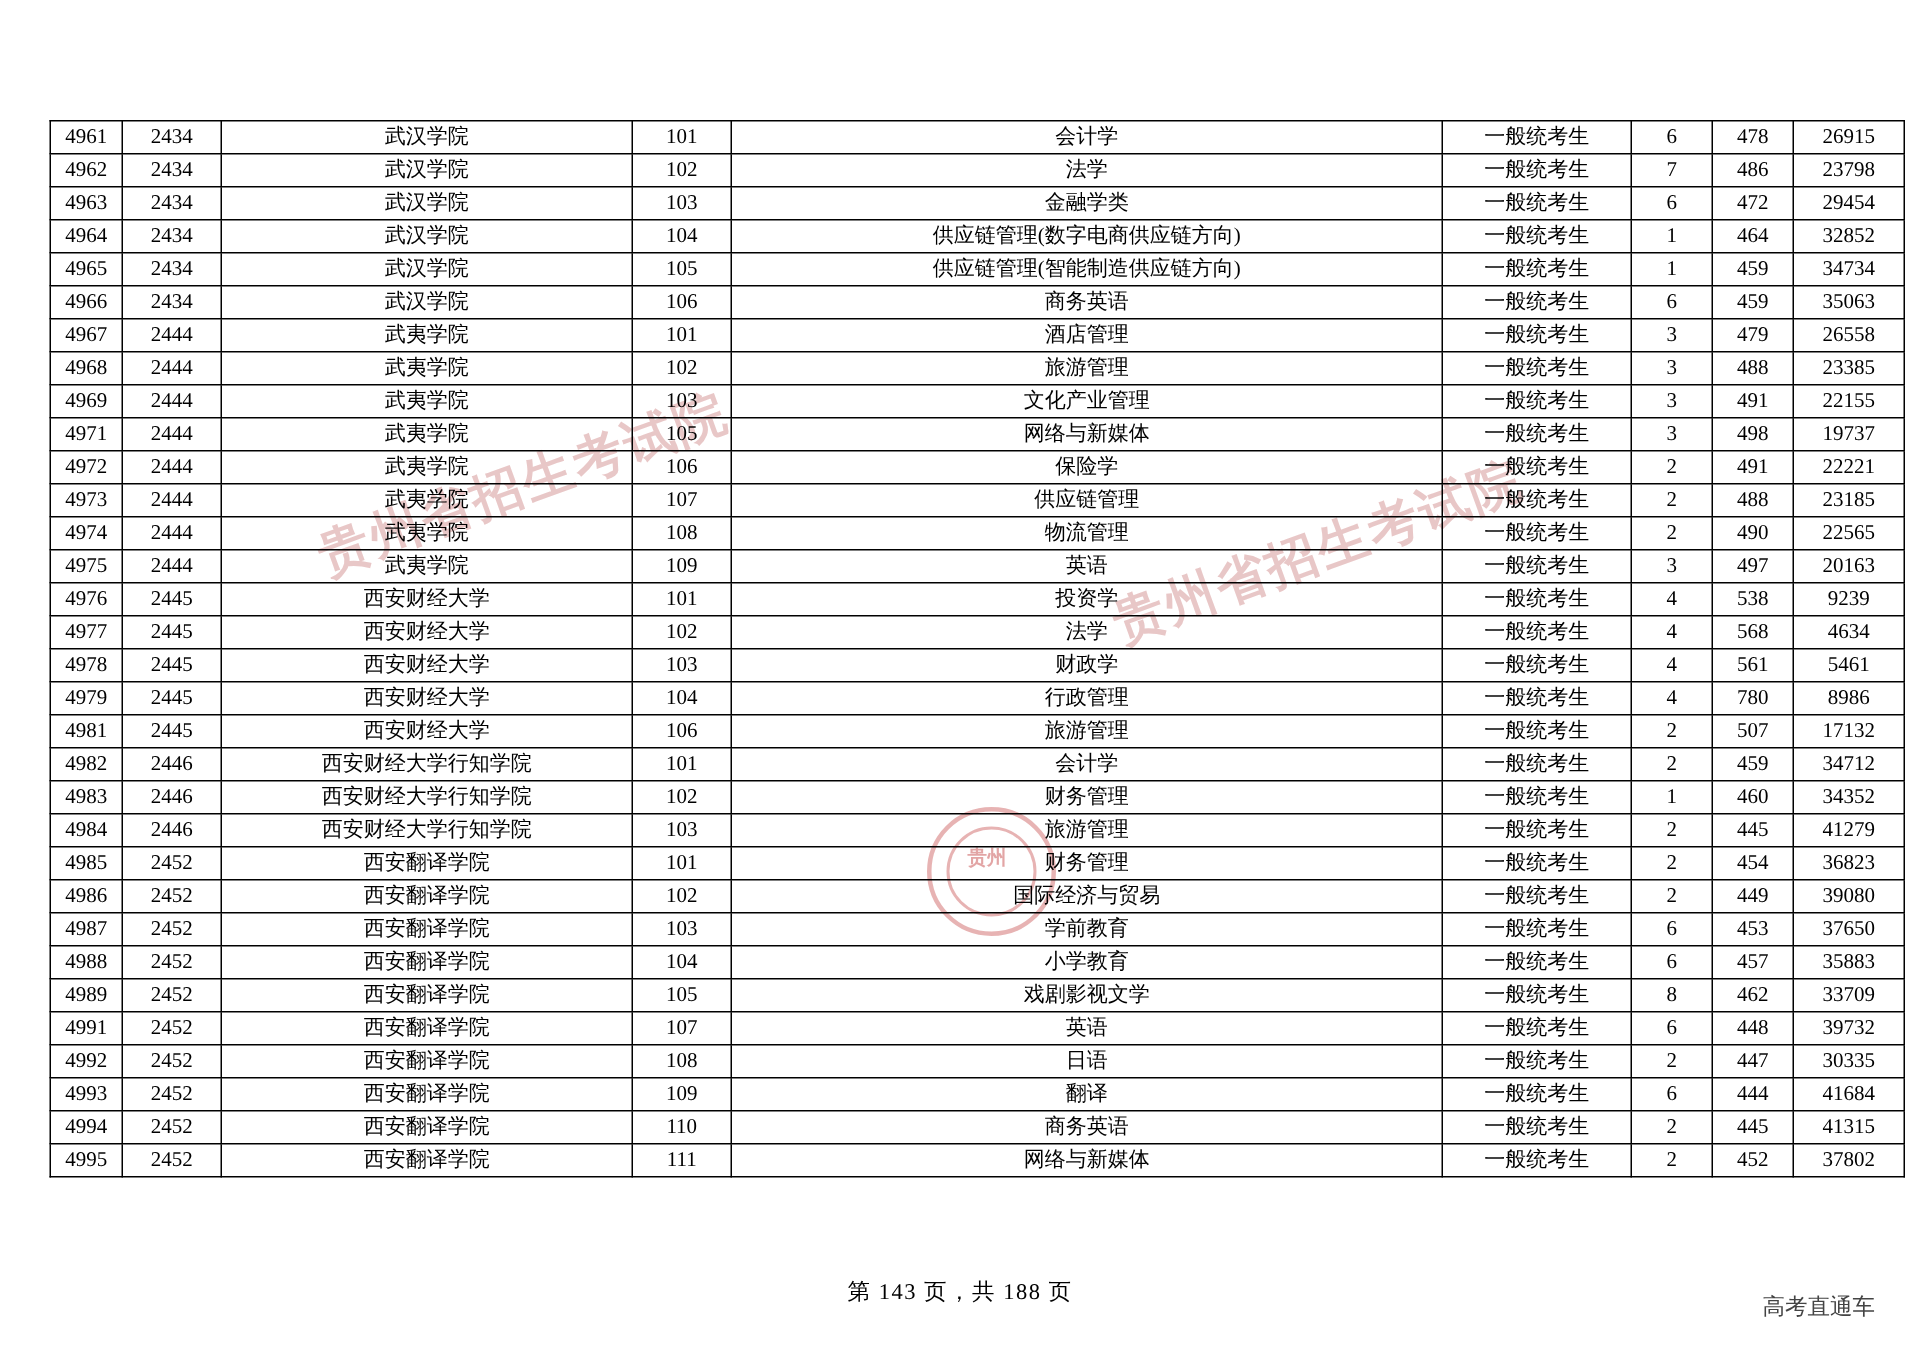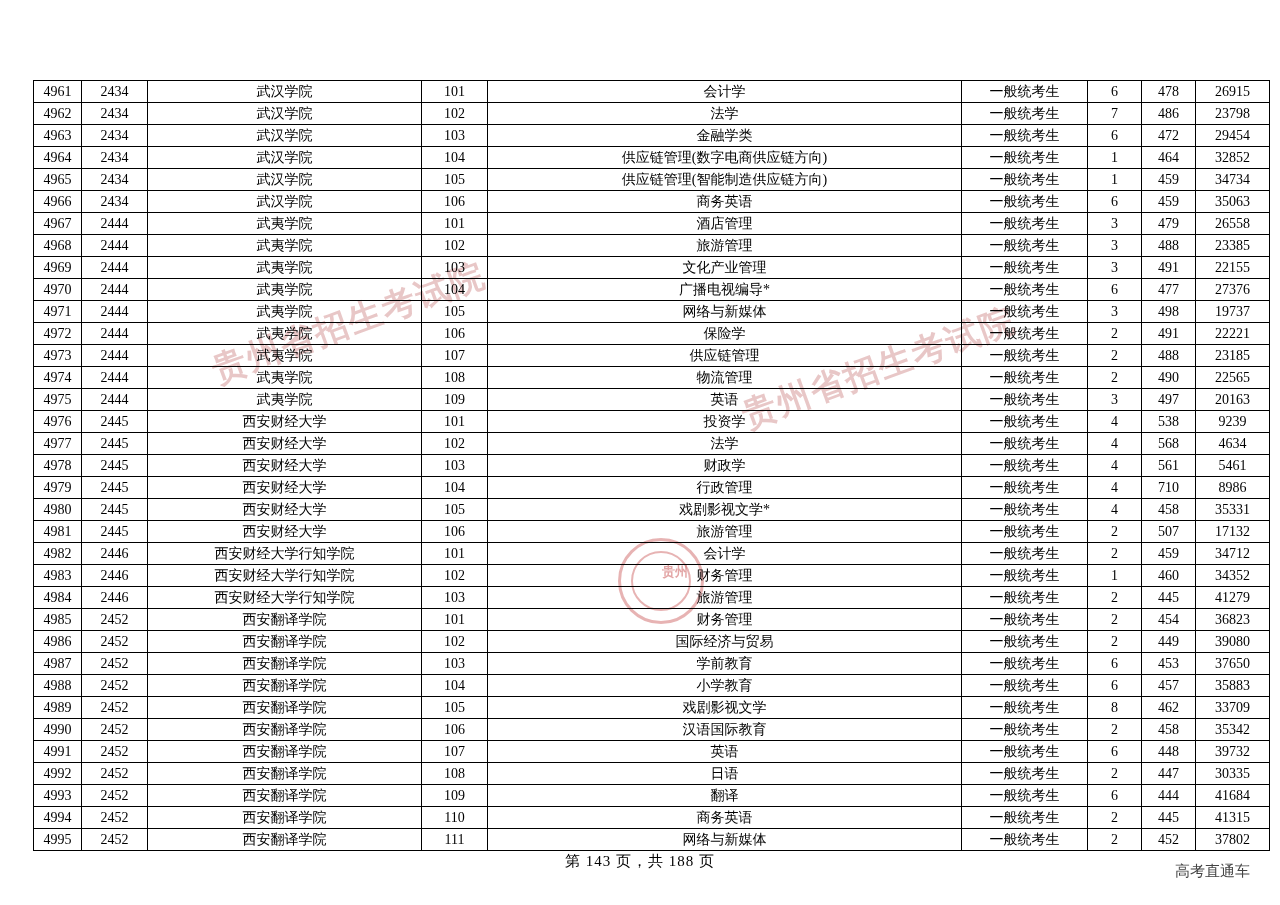--- a/index.html
+++ b/index.html
@@ -64,21 +64,21 @@
     right: 10px;
     bottom: 10px;
     border-radius: 50%;
     border: 2px solid #d06a6a;
   }
   .wm-seal-text {
     position: absolute;
     left: 628px;
     top: 566px;
     width: 60px;
-    text-align: right;
+    text-align: center;
     font-size: 13px;
     color: #d06a6a;
     font-weight: bold;
     opacity: 0.6;
     pointer-events: none;
     line-height: 12px;
   }
   
   table.score-table {
     position: absolute;
@@ -245,31 +245,20 @@
           <td>2444</td>
           <td>武夷学院</td>
           <td>103</td>
           <td>文化产业管理</td>
           <td>一般统考生</td>
           <td>3</td>
           <td>491</td>
           <td>22155</td>
         </tr>
         <tr>
-          <td>4970</td>
-          <td>2444</td>
-          <td>武夷学院</td>
-          <td>104</td>
-          <td>广播电视编导*</td>
-          <td>一般统考生</td>
-          <td>6</td>
-          <td>477</td>
-          <td>27376</td>
-        </tr>
-        <tr>
           <td>4971</td>
           <td>2444</td>
           <td>武夷学院</td>
           <td>105</td>
           <td>网络与新媒体</td>
           <td>一般统考生</td>
           <td>3</td>
           <td>498</td>
           <td>19737</td>
         </tr>
@@ -351,33 +340,22 @@
           <td>5461</td>
         </tr>
         <tr>
           <td>4979</td>
           <td>2445</td>
           <td>西安财经大学</td>
           <td>104</td>
           <td>行政管理</td>
           <td>一般统考生</td>
           <td>4</td>
-          <td>710</td>
+          <td>780</td>
           <td>8986</td>
-        </tr>
-        <tr>
-          <td>4980</td>
-          <td>2445</td>
-          <td>西安财经大学</td>
-          <td>105</td>
-          <td>戏剧影视文学*</td>
-          <td>一般统考生</td>
-          <td>4</td>
-          <td>458</td>
-          <td>35331</td>
         </tr>
         <tr>
           <td>4981</td>
           <td>2445</td>
           <td>西安财经大学</td>
           <td>106</td>
           <td>旅游管理</td>
           <td>一般统考生</td>
           <td>2</td>
           <td>507</td>
@@ -465,31 +443,20 @@
           <td>2452</td>
           <td>西安翻译学院</td>
           <td>105</td>
           <td>戏剧影视文学</td>
           <td>一般统考生</td>
           <td>8</td>
           <td>462</td>
           <td>33709</td>
         </tr>
         <tr>
-          <td>4990</td>
-          <td>2452</td>
-          <td>西安翻译学院</td>
-          <td>106</td>
-          <td>汉语国际教育</td>
-          <td>一般统考生</td>
-          <td>2</td>
-          <td>458</td>
-          <td>35342</td>
-        </tr>
-        <tr>
           <td>4991</td>
           <td>2452</td>
           <td>西安翻译学院</td>
           <td>107</td>
           <td>英语</td>
           <td>一般统考生</td>
           <td>6</td>
           <td>448</td>
           <td>39732</td>
         </tr>

